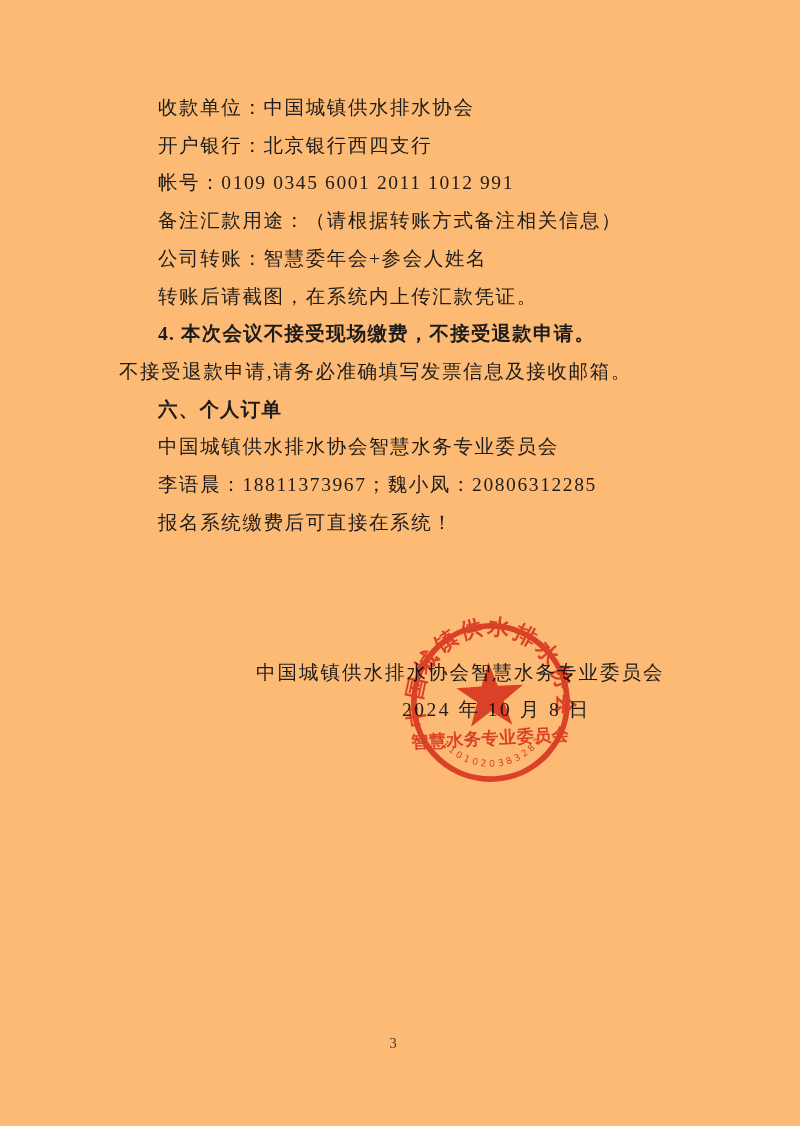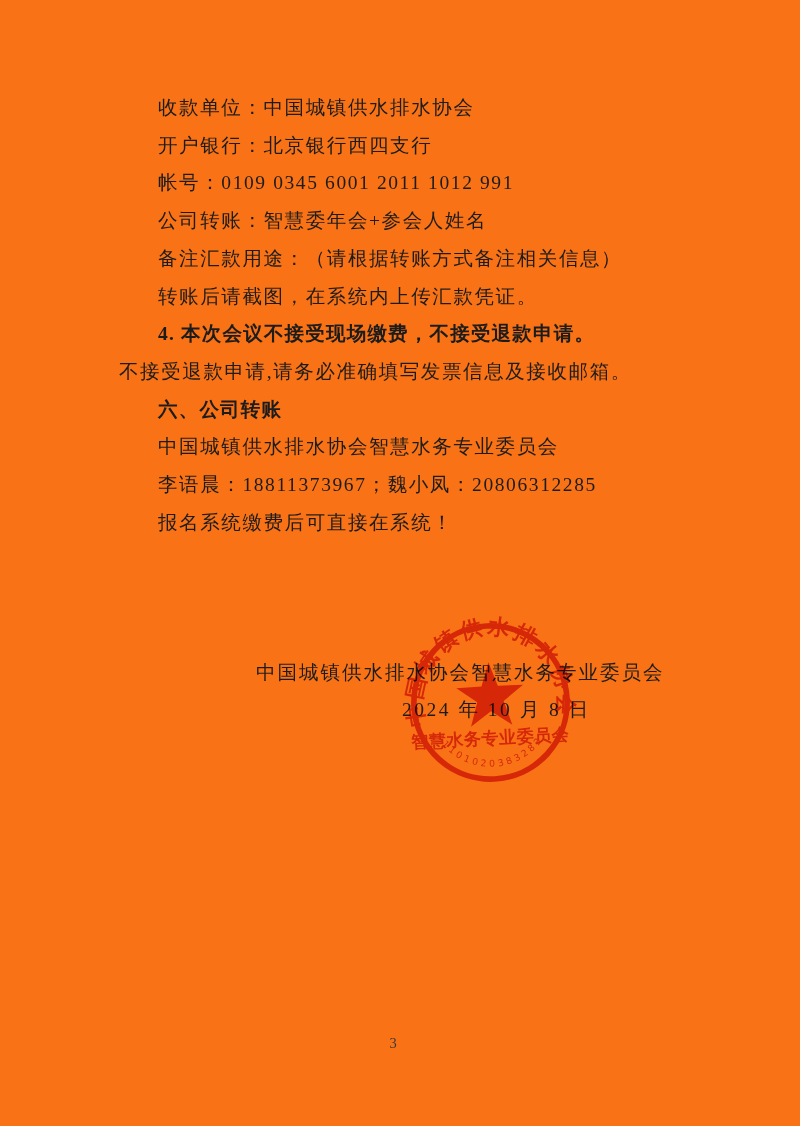--- a/index.html
+++ b/index.html
@@ -6,21 +6,21 @@
   body {
     width: 800px; height: 1126px;
     position: relative;
     background: #ffffff;
     font-family: "Liberation Serif", "DejaVu Serif", serif;
     color: #1c1c1c;
     overflow: hidden;
   }
   .page {
     position: absolute; inset: 0;
-    background: #f97316;
+    background: #fdba74;
   }
   .doc {
     position: absolute;
     left: 119px; top: 89px; width: 566px;
   }
   .line {
     margin: 0;
     font-size: 19.5px;
     line-height: 37.7px;
     letter-spacing: 1.6px;
@@ -56,29 +56,29 @@
 </style>
 </head>
 <body>
 
 <div class="page">
 
   <div class="doc">
     <p class="line indent">收款单位：中国城镇供水排水协会</p>
     <p class="line indent">开户银行：北京银行西四支行</p>
     <p class="line indent">帐号：0109 0345 6001 2011 1012 991</p>
+    <p class="line indent">备注汇款用途：（请根据转账方式备注相关信息）</p>
     <p class="line indent">公司转账：智慧委年会+参会人姓名</p>
-    <p class="line indent">备注汇款用途：（请根据转账方式备注相关信息）</p>
     <p class="line indent">转账后请截图，在系统内上传汇款凭证。</p>
 
     <p class="line indent bold">4. 本次会议不接受现场缴费，不接受退款申请。</p>
 
     <p class="line">不接受退款申请,请务必准确填写发票信息及接收邮箱。</p>
 
-    <p class="line indent bold">六、公司转账</p>
+    <p class="line indent bold">六、个人订单</p>
 
     <p class="line indent">中国城镇供水排水协会智慧水务专业委员会</p>
     <p class="line indent">李语晨：18811373967；魏小凤：20806312285</p>
     <p class="line indent">报名系统缴费后可直接在系统！</p>
   </div>
 
   <div class="sig-org">中国城镇供水排水协会智慧水务专业委员会</div>
   <div class="sig-date">2024 年 10 月 8 日</div>
 
   <div class="seal">

